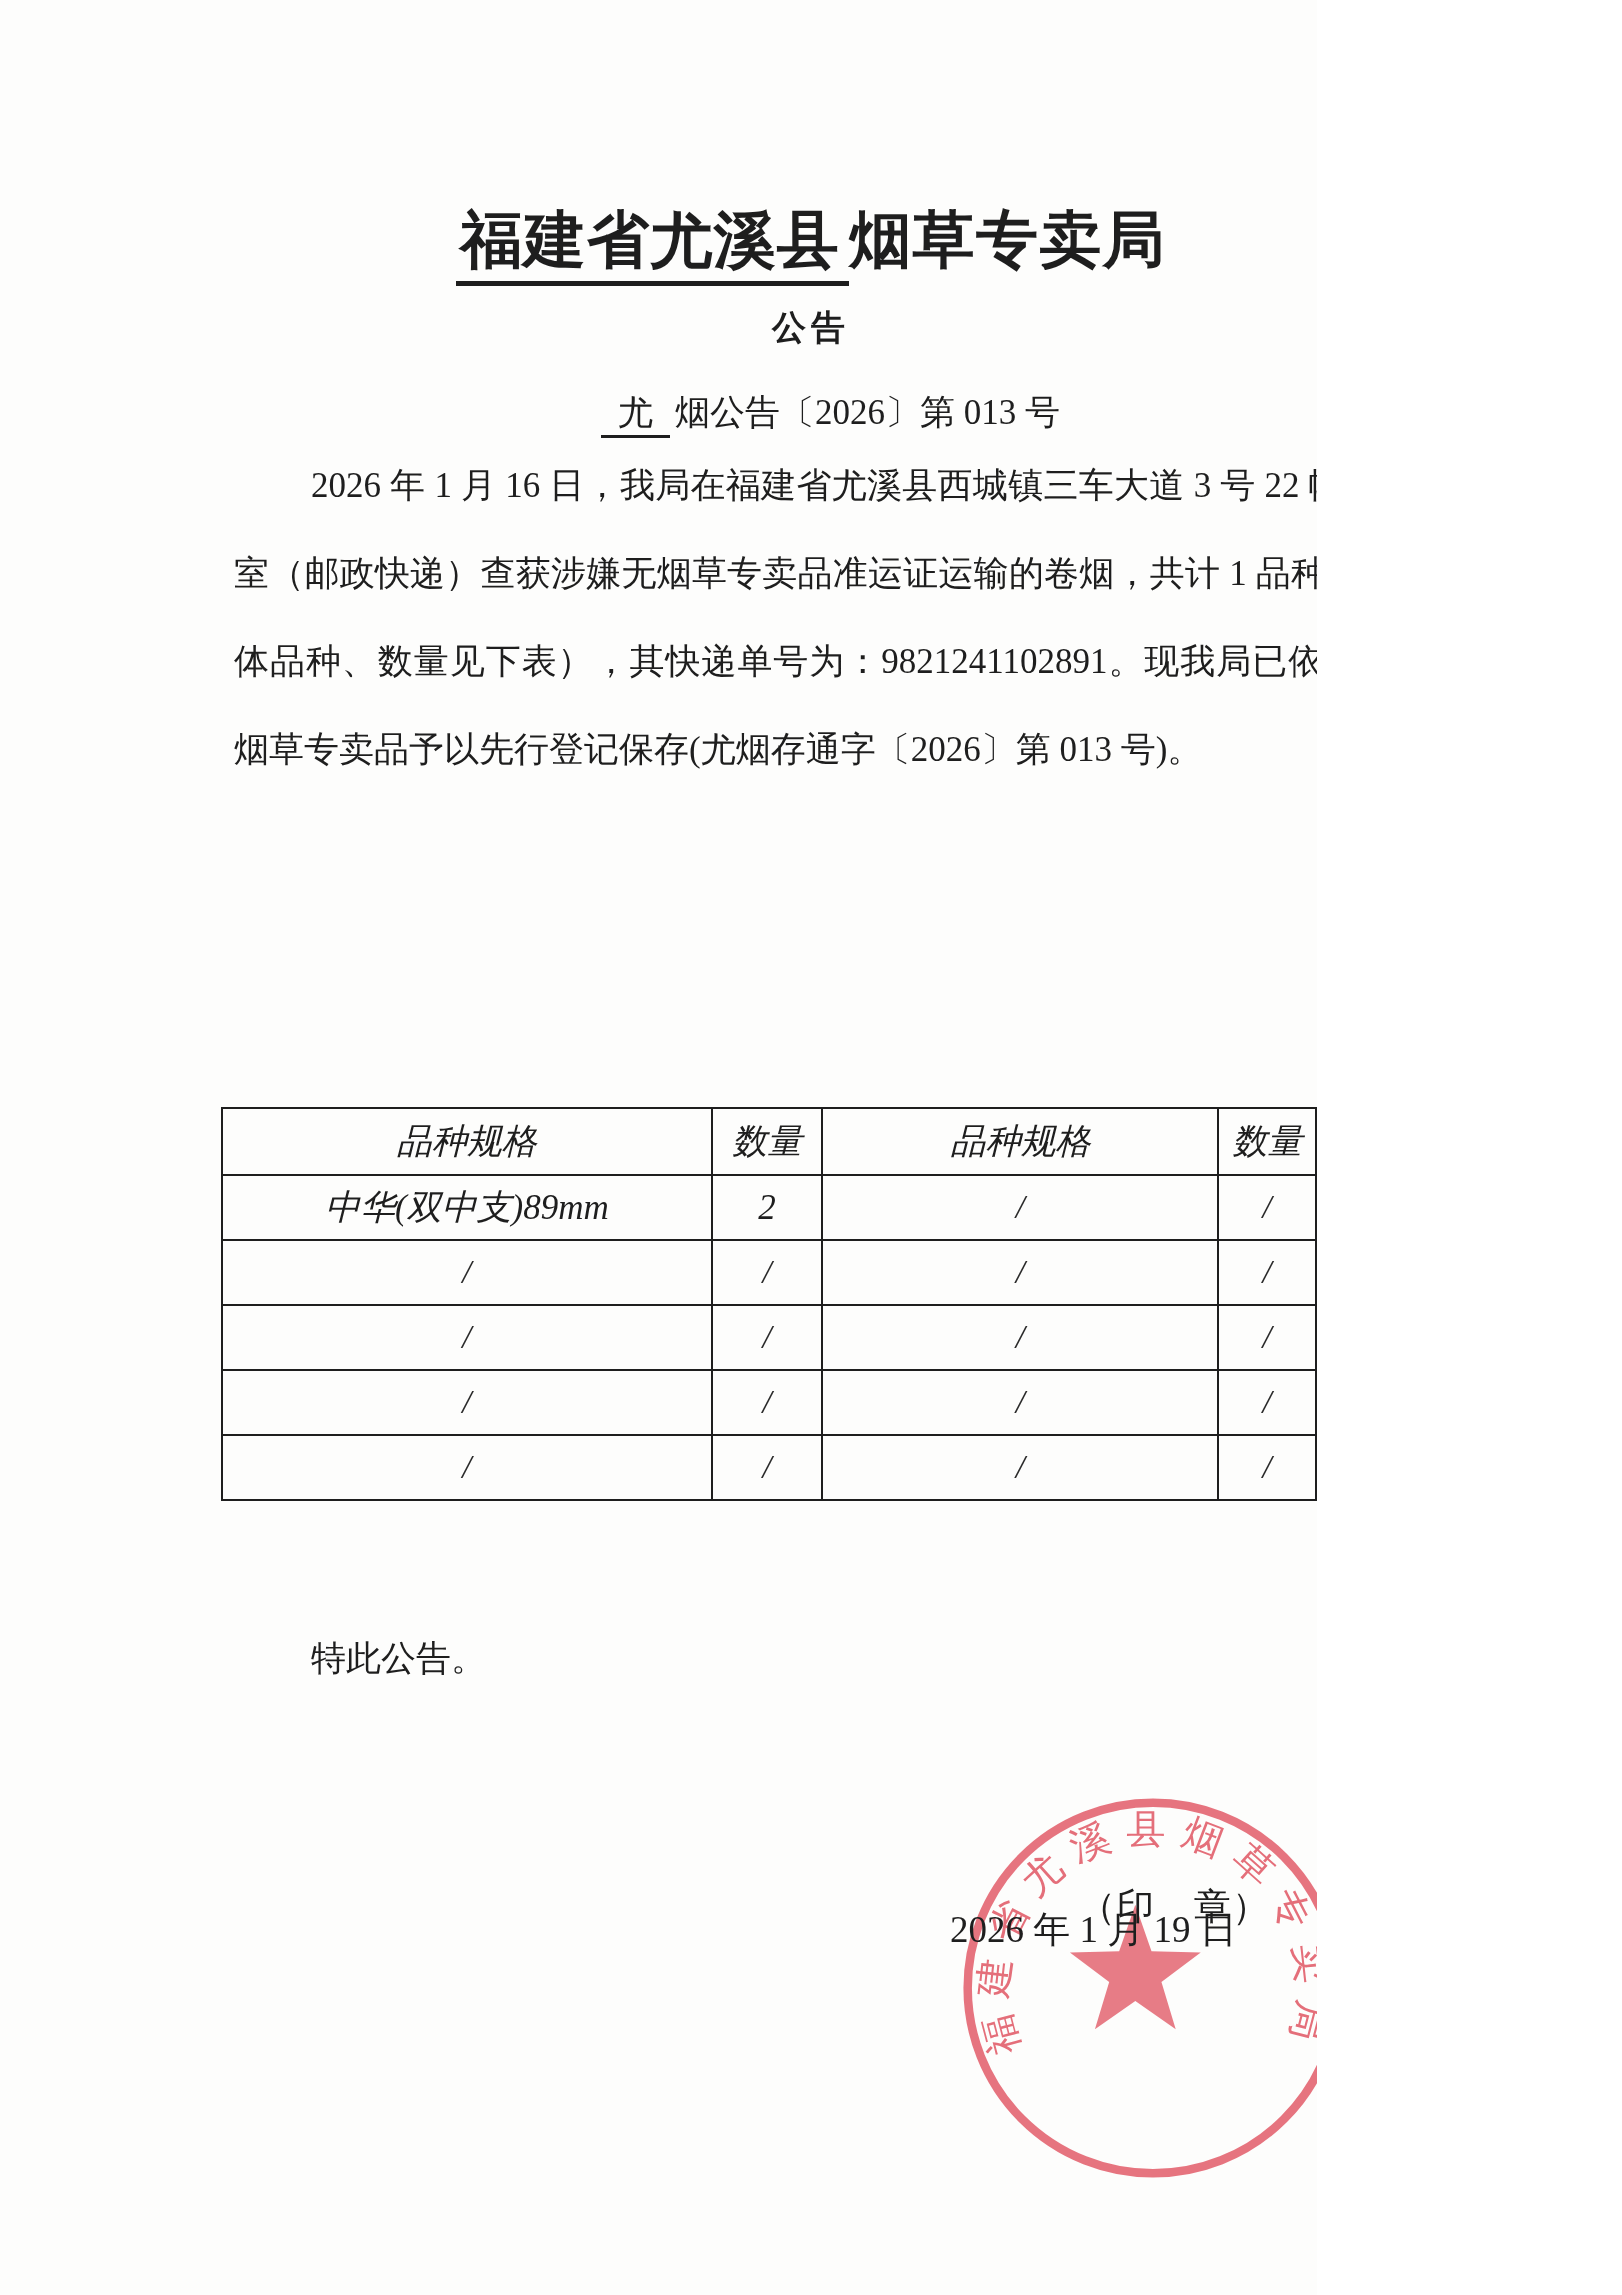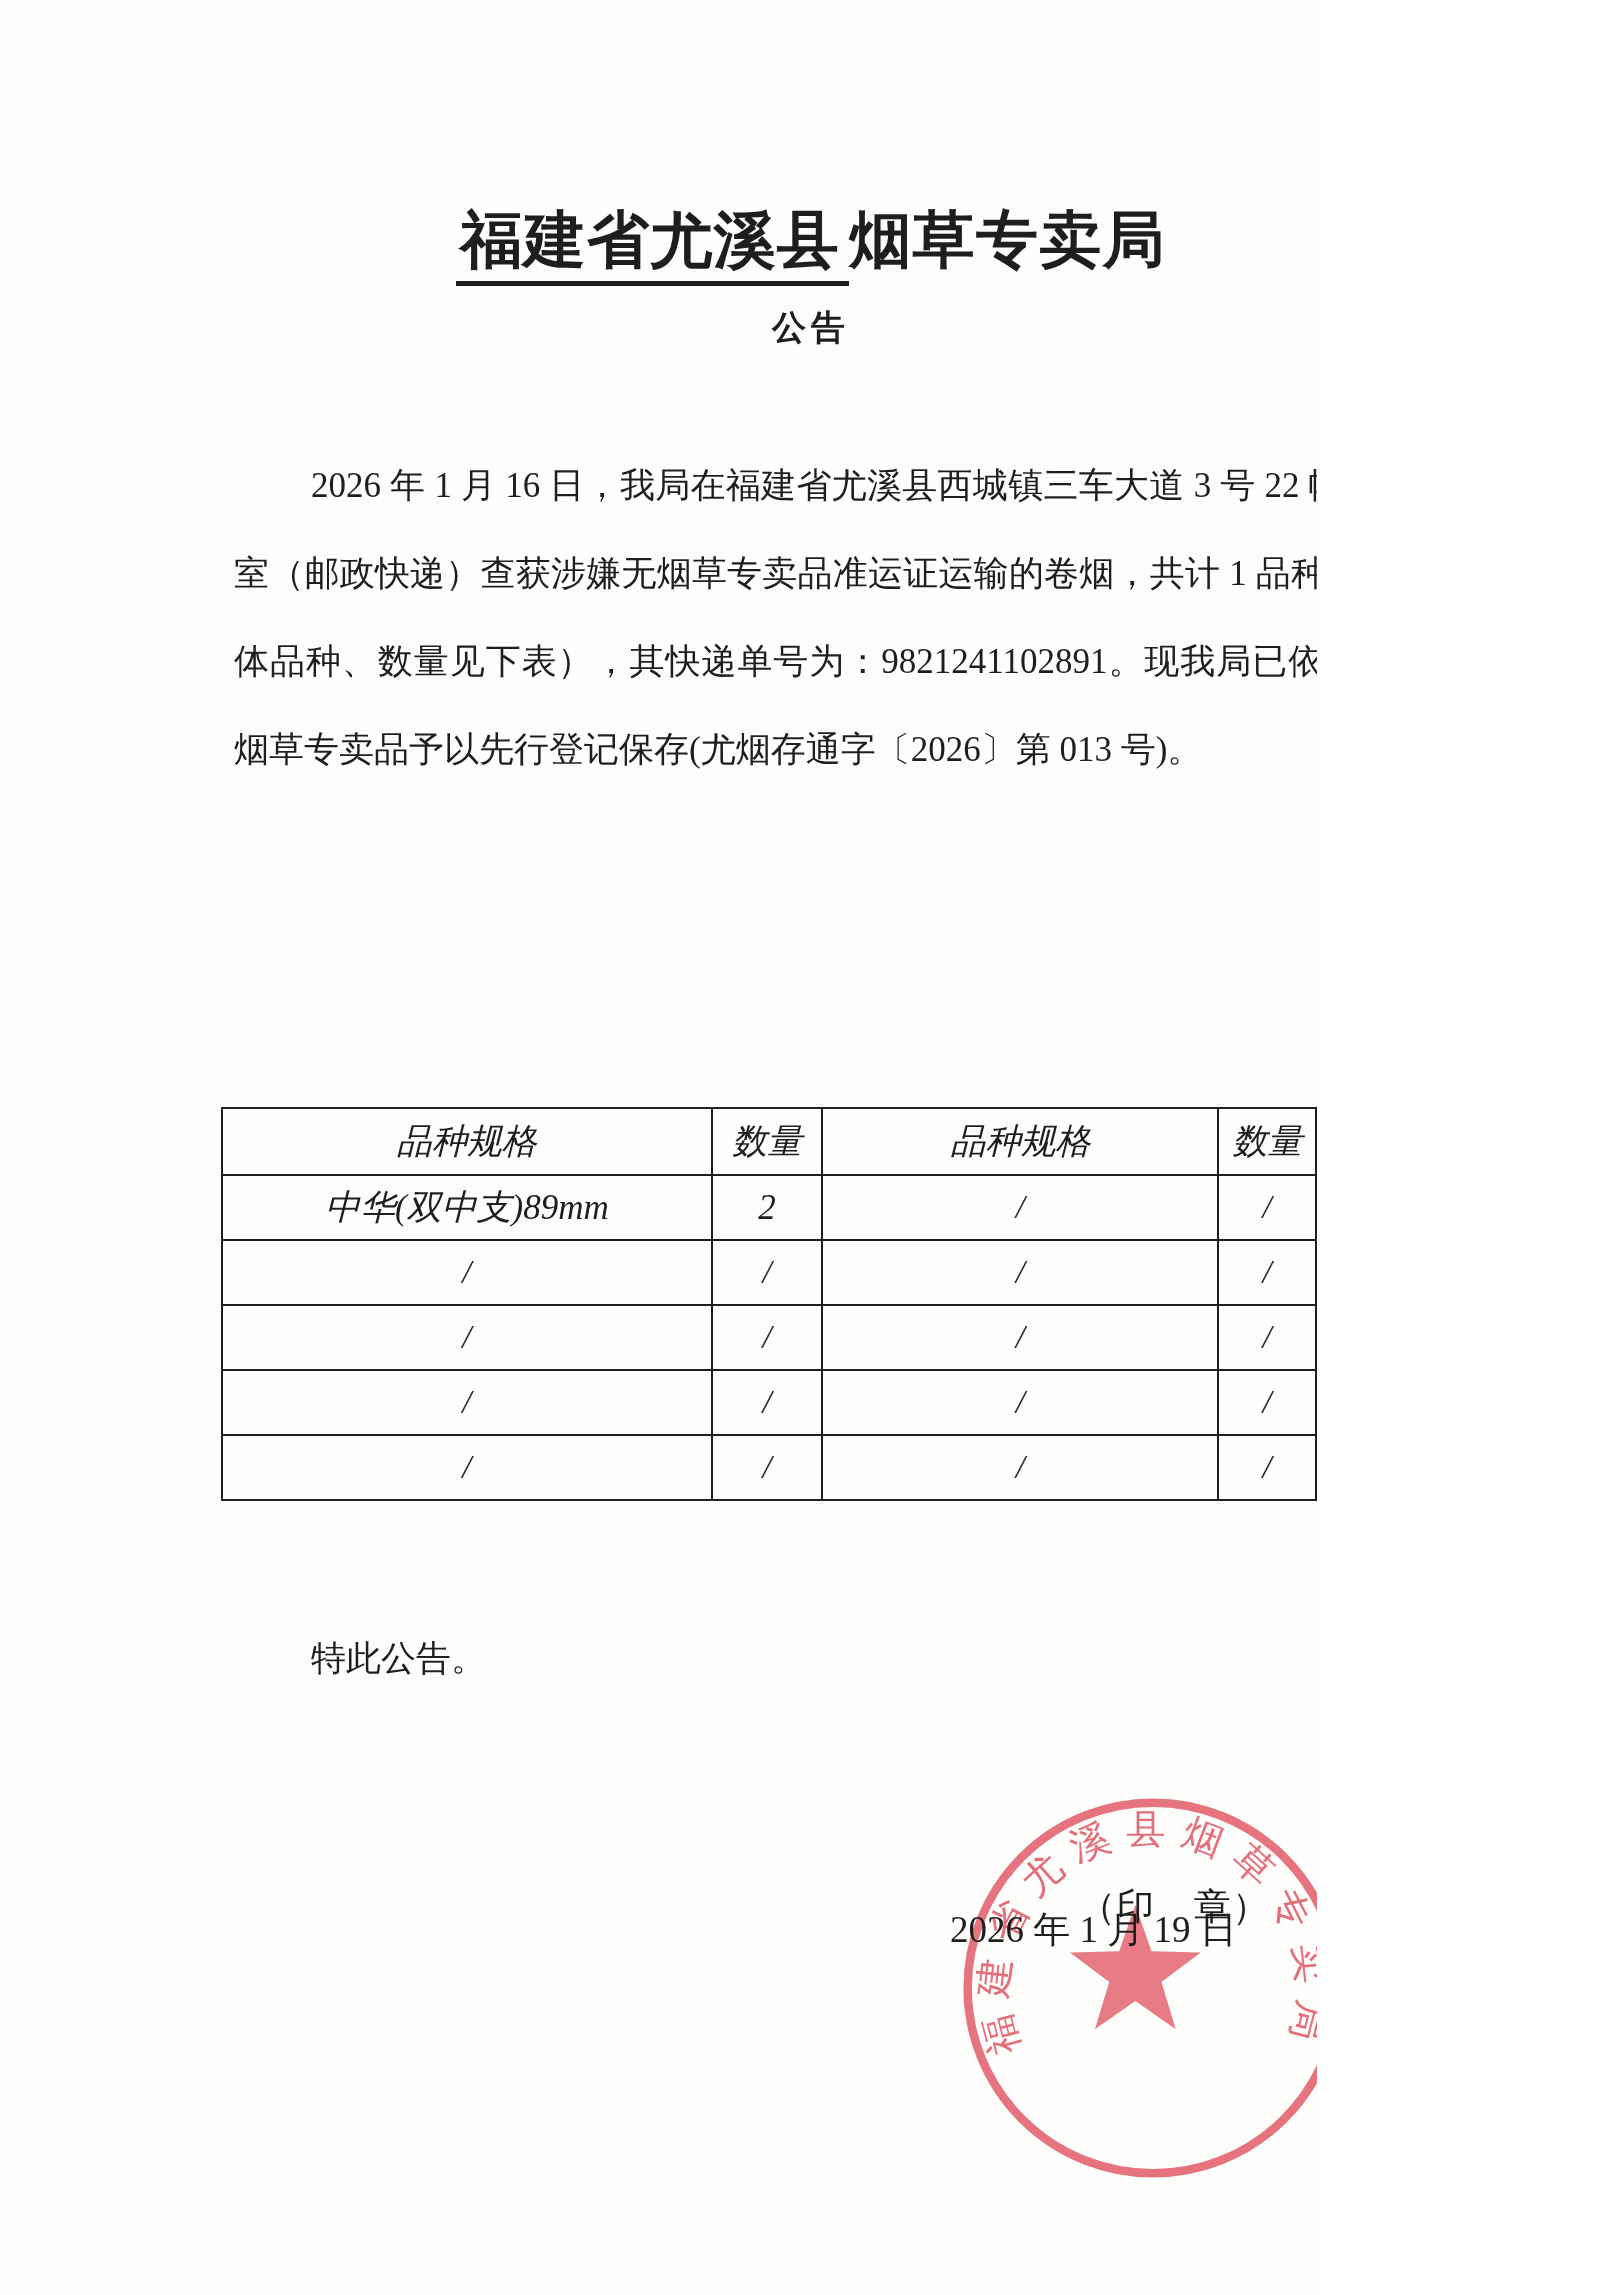--- a/index.html
+++ b/index.html
@@ -89,20 +89,23 @@
 <body>
 
 <div class="page">
 
   <div class="title-row">
     <span class="title-u">福建省尤溪县</span><span>烟草专卖局</span>
   </div>
 
   <div class="subtitle-row">公告</div>
 
+  <div class="docnum-row">
+    <span class="docnum-u">尤</span><span>烟公告〔2026〕第 013 号</span>
+  </div>
 
   <div class="bodytext">
     <p>2026 年 1 月 16 日，我局在福建省尤溪县西城镇三车大道 3 号 22 幢 115-116 室（邮政快递）查获涉嫌无烟草专卖品准运证运输的卷烟，共计 1 品种 2 条（具体品种、数量见下表），其快递单号为：9821241102891。现我局已依法对该批烟草专卖品予以先行登记保存(尤烟存通字〔2026〕第 013 号)。</p>
   </div>
 
   <table class="goods">
     <colgroup>
       <col style="width:549px">
         <col style="width:122px">
         <col style="width:470px">

